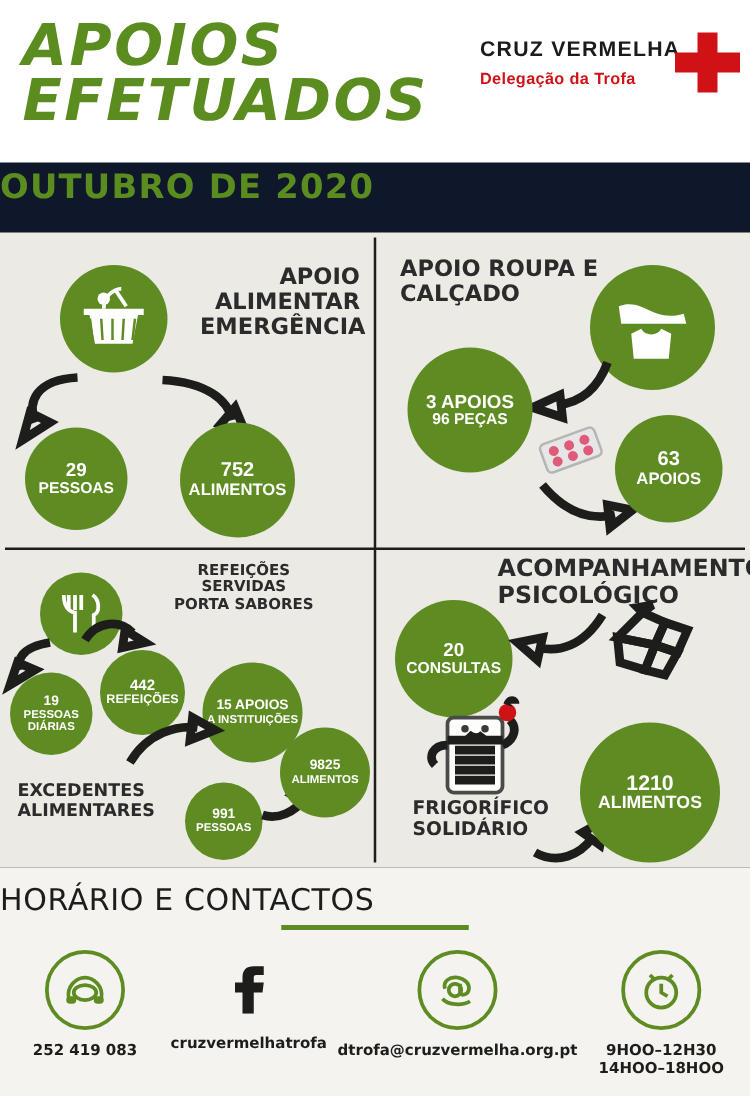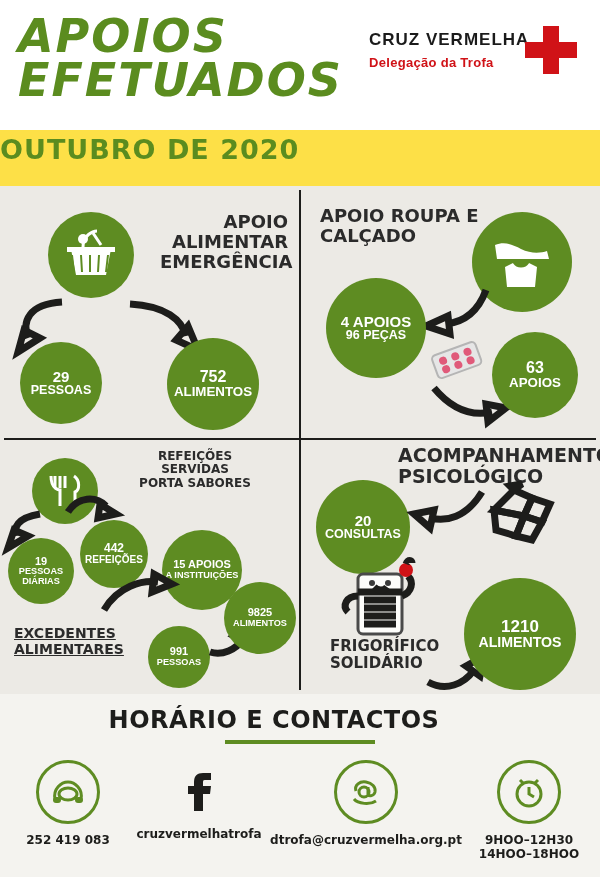--- a/index.html
+++ b/index.html
@@ -3,33 +3,33 @@
 <meta charset="utf-8">
 <style>
   html,body{margin:0;padding:0;}
   body{
     width:600px;height:877px;overflow:hidden;
     background:#f2f1ed;
     font-family:"Liberation Sans", sans-serif;
     color:#3a3a3a;
     position:relative;
   }
-  .page{position:relative;width:600px;height:877px;background:#fde047;}
+  .page{position:relative;width:600px;height:877px;background:#0f172a;}
 
   
   .header{position:absolute;left:0;top:0;width:600px;height:130px;background:#ffffff;}
   .title-main{
     position:absolute;left:18px;top:14px;
     font-family:"DejaVu Sans", sans-serif;
     font-weight:bold;font-style:italic;
     font-size:46px;line-height:44px;
     color:#5b8c1f;letter-spacing:2px;
   }
   .title-main span{display:block;}
-  .cv-block{position:absolute;right:19px;top:30px;width:230px;text-align:right;}
+  .cv-block{position:absolute;right:4px;top:30px;width:230px;text-align:right;}
   .cv-name{
     font-weight:bold;font-size:17px;letter-spacing:1px;color:#1b1b1b;
     line-height:19px;text-align:left;padding-left:18px;
   }
   .cv-sub{
     font-weight:bold;font-size:13px;color:#d01217;margin-top:6px;
     text-align:left;padding-left:18px;letter-spacing:.3px;
   }
   .cross{position:absolute;right:4px;top:-4px;width:52px;height:48px;}
   .cross:before,.cross:after{content:"";position:absolute;background:#d01217;}
@@ -59,22 +59,22 @@
   .lbl{
     position:absolute;font-weight:bold;color:#2b2b2b;
     font-family:"DejaVu Sans", sans-serif;line-height:1.12;
   }
   svg.arw{position:absolute;overflow:visible;}
   svg.arw path{fill:none;stroke:#1d1d1b;stroke-width:7;stroke-linecap:butt;}
 
   
   .footer{position:absolute;left:0;top:694px;width:600px;height:183px;background:#f4f3ef;}
   .foot-title{
-    position:absolute;left:0;top:12px;width:548px;text-align:center;
-    font-weight:bold;font-size:24px;color:#1d1d1b;letter-spacing:.5px;
+    position:absolute;left:0;top:12px;width:548px;text-align:left;
+    font-weight:normal;font-size:24px;color:#1d1d1b;letter-spacing:.5px;
     font-family:"DejaVu Sans", sans-serif;
   }
   .foot-rule{position:absolute;left:225px;top:46px;width:150px;height:4px;background:#5e8c22;}
   .contacts{position:absolute;left:0;top:66px;width:600px;height:110px;}
   .contact{position:absolute;top:0;text-align:center;}
   .ic{
     width:58px;height:58px;border-radius:50%;border:3px solid #5e8c22;
     margin:0 auto;display:flex;align-items:center;justify-content:center;
     color:#5e8c22;
   }
@@ -128,21 +128,21 @@
     <svg class="arw" style="left:120px;top:110px;" width="90" height="60">
       <path d="M10 8 C46 10 62 24 66 40"></path>
       <path d="M78 54 L56 44 L68 30 Z" fill="#1d1d1b" stroke="none"></path>
     </svg>
     <div class="circle" style="left:20px;top:156px;width:82px;height:82px;font-size:15px;">
       <div>
         <span>29</span>
         <small>PESSOAS</small>
       </div>
     </div>
-    <div class="circle" style="left:167px;top:152px;width:92px;height:92px;font-size:16px;">
+    <div class="circle" style="left:144px;top:152px;width:92px;height:92px;font-size:16px;">
       <div>
         <span>752</span>
         <small>ALIMENTOS</small>
       </div>
     </div>
 
     <div class="lbl" style="left:320px;top:20px;width:190px;font-size:18px;">
       <div>APOIO ROUPA E</div>
       <div>CALÇADO</div>
     </div>
@@ -152,21 +152,21 @@
         <path d="M18 38 L26 34 L34 38 L42 34 L50 38 L48 58 L20 58 Z" fill="#fff"></path>
         <path d="M26 34 C29 40 39 40 42 34" fill="#5e8c22"></path>
       </svg>
     </div>
     <svg class="arw" style="left:420px;top:100px;" width="80" height="56">
       <path d="M66 4 C58 26 44 36 26 38"></path>
       <path d="M6 40 L28 30 L30 48 Z" fill="#1d1d1b" stroke="none"></path>
     </svg>
     <div class="circle" style="left:326px;top:92px;width:100px;height:100px;font-size:15px;">
       <div>
-        <span>4 APOIOS</span>
+        <span>3 APOIOS</span>
         <small>96  PEÇAS</small>
       </div>
     </div>
 
     <svg class="arw" style="left:430px;top:158px;" width="54" height="34">
       <g transform="rotate(-20 27 17)">
         <rect x="4" y="4" width="46" height="24" rx="4" fill="#e6e6e6" stroke="#b5b5b5" stroke-width="2"></rect>
         <circle cx="14" cy="12" r="4" fill="#e05a7a"></circle>
           <circle cx="27" cy="12" r="4" fill="#e05a7a"></circle>
         <circle cx="40" cy="12" r="4" fill="#e05a7a"></circle>
@@ -237,21 +237,21 @@
     <svg class="arw" style="left:206px;top:430px;" width="60" height="46">
       <path d="M4 36 C16 40 30 34 38 22"></path>
       <path d="M46 8 L42 28 L28 20 Z" fill="#1d1d1b" stroke="none"></path>
     </svg>
     <div class="circle" style="left:224px;top:396px;width:72px;height:72px;font-size:11px;">
       <div>
         <span>9825</span>
         <small>ALIMENTOS</small>
       </div>
     </div>
-    <div class="lbl" style="left:14px;top:440px;width:130px;font-size:14px;text-decoration:underline;">
+    <div class="lbl" style="left:14px;top:440px;width:130px;font-size:14px;">
       <div>EXCEDENTES</div>
       <div>ALIMENTARES</div>
     </div>
 
     <div class="lbl" style="left:398px;top:259px;width:200px;font-size:19px;">
       <div>ACOMPANHAMENTO</div>
       <div>PSICOLÓGICO</div>
     </div>
     <div class="circle" style="left:316px;top:294px;width:94px;height:94px;font-size:15px;">
       <div>

